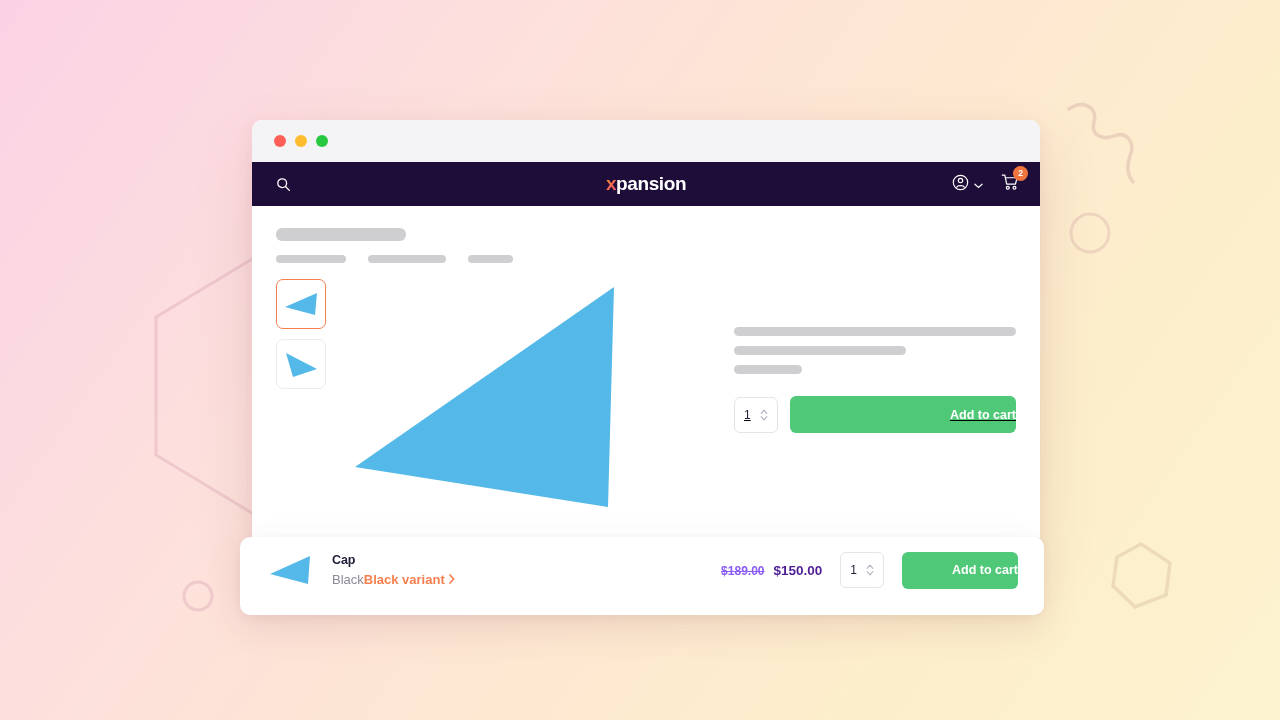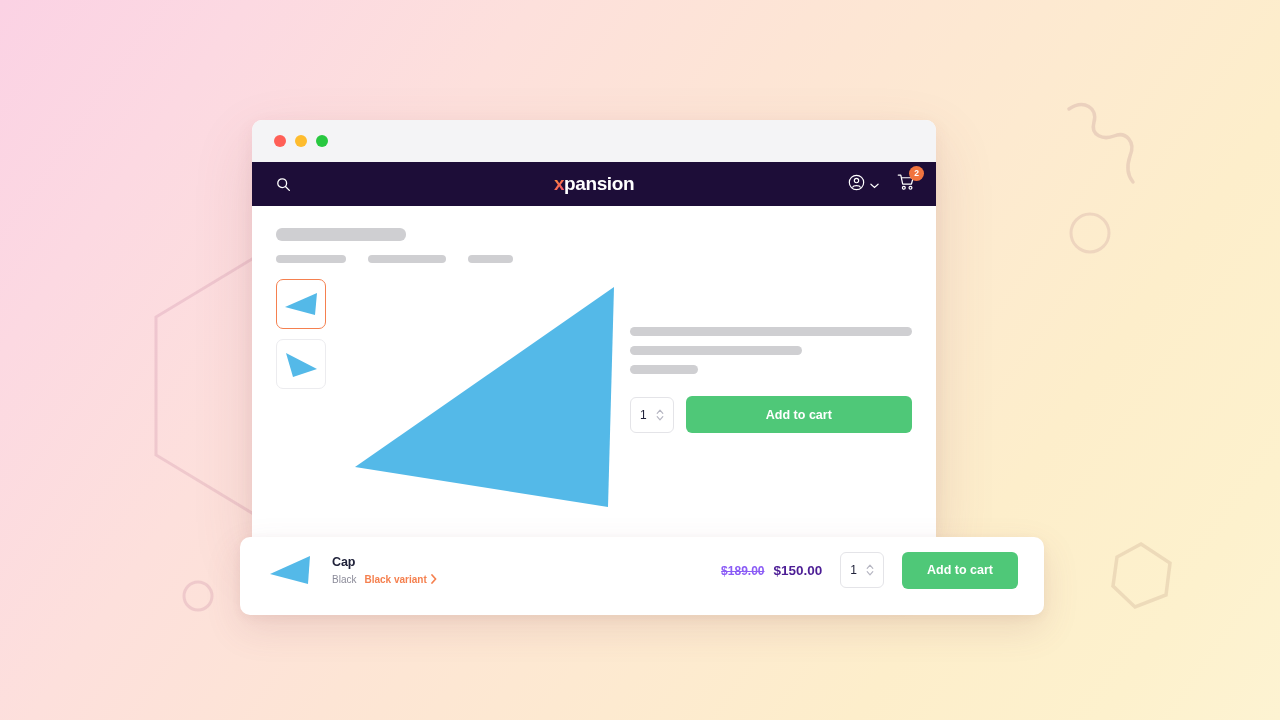--- a/index.html
+++ b/index.html
@@ -33,27 +33,28 @@
     position: absolute;
     pointer-events: none;
   }
   .deco-svg { display: block; overflow: visible; }
 
   
   #browser-window {
     position: absolute;
     left: 252px;
     top: 120px;
-    width: 684px;
+    width: 788px;
     height: 418px;
     background: #ffffff;
     border-radius: 10px 10px 0 0;
     box-shadow: 0 24px 60px rgba(140, 80, 90, 0.16),
                 0 6px 18px rgba(140, 80, 90, 0.08);
     overflow: hidden;
+    text-decoration: underline;
   }
 
   #titlebar {
     height: 42px;
     background: #f4f4f6;
     display: flex;
     align-items: center;
     padding-left: 22px;
     gap: 9px;
   }
@@ -180,20 +181,21 @@
   .btn-cart {
     background: #4fc878;
     color: #fff;
     border: none;
     border-radius: 6px;
     height: 37px;
     font-size: 12.5px;
     font-weight: bold;
     cursor: pointer;
     font-family: "Liberation Sans", sans-serif;
+    text-align: right;
   }
   #main-add-to-cart { flex: 1; }
 
   
   #sticky-bar {
     position: absolute;
     left: 240px;
     top: 537px;
     width: 804px;
     height: 78px;
@@ -206,22 +208,22 @@
     padding: 0 26px 12px 22px;
   }
   #sticky-thumb { width: 56px; display: flex; align-items: center; justify-content: center; }
   #sticky-info { margin-left: 14px; }
   #sticky-title {
     font-size: 12.5px; font-weight: bold; color: #20223a;
     letter-spacing: -0.1px;
   }
   #sticky-sub {
     margin-top: 5px;
-    font-size: 10px;
-    display: flex; align-items: center; gap: 8px;
+    font-size: 13px;
+    display: flex; align-items: center; 
   }
   #variant-name { color: #8b8b99; }
   #change-variant-link {
     color: #f5804f; font-weight: bold; cursor: pointer;
     display: inline-flex; align-items: center; gap: 4px;
   }
 
   #sticky-right {
     margin-left: auto;
     display: flex;

